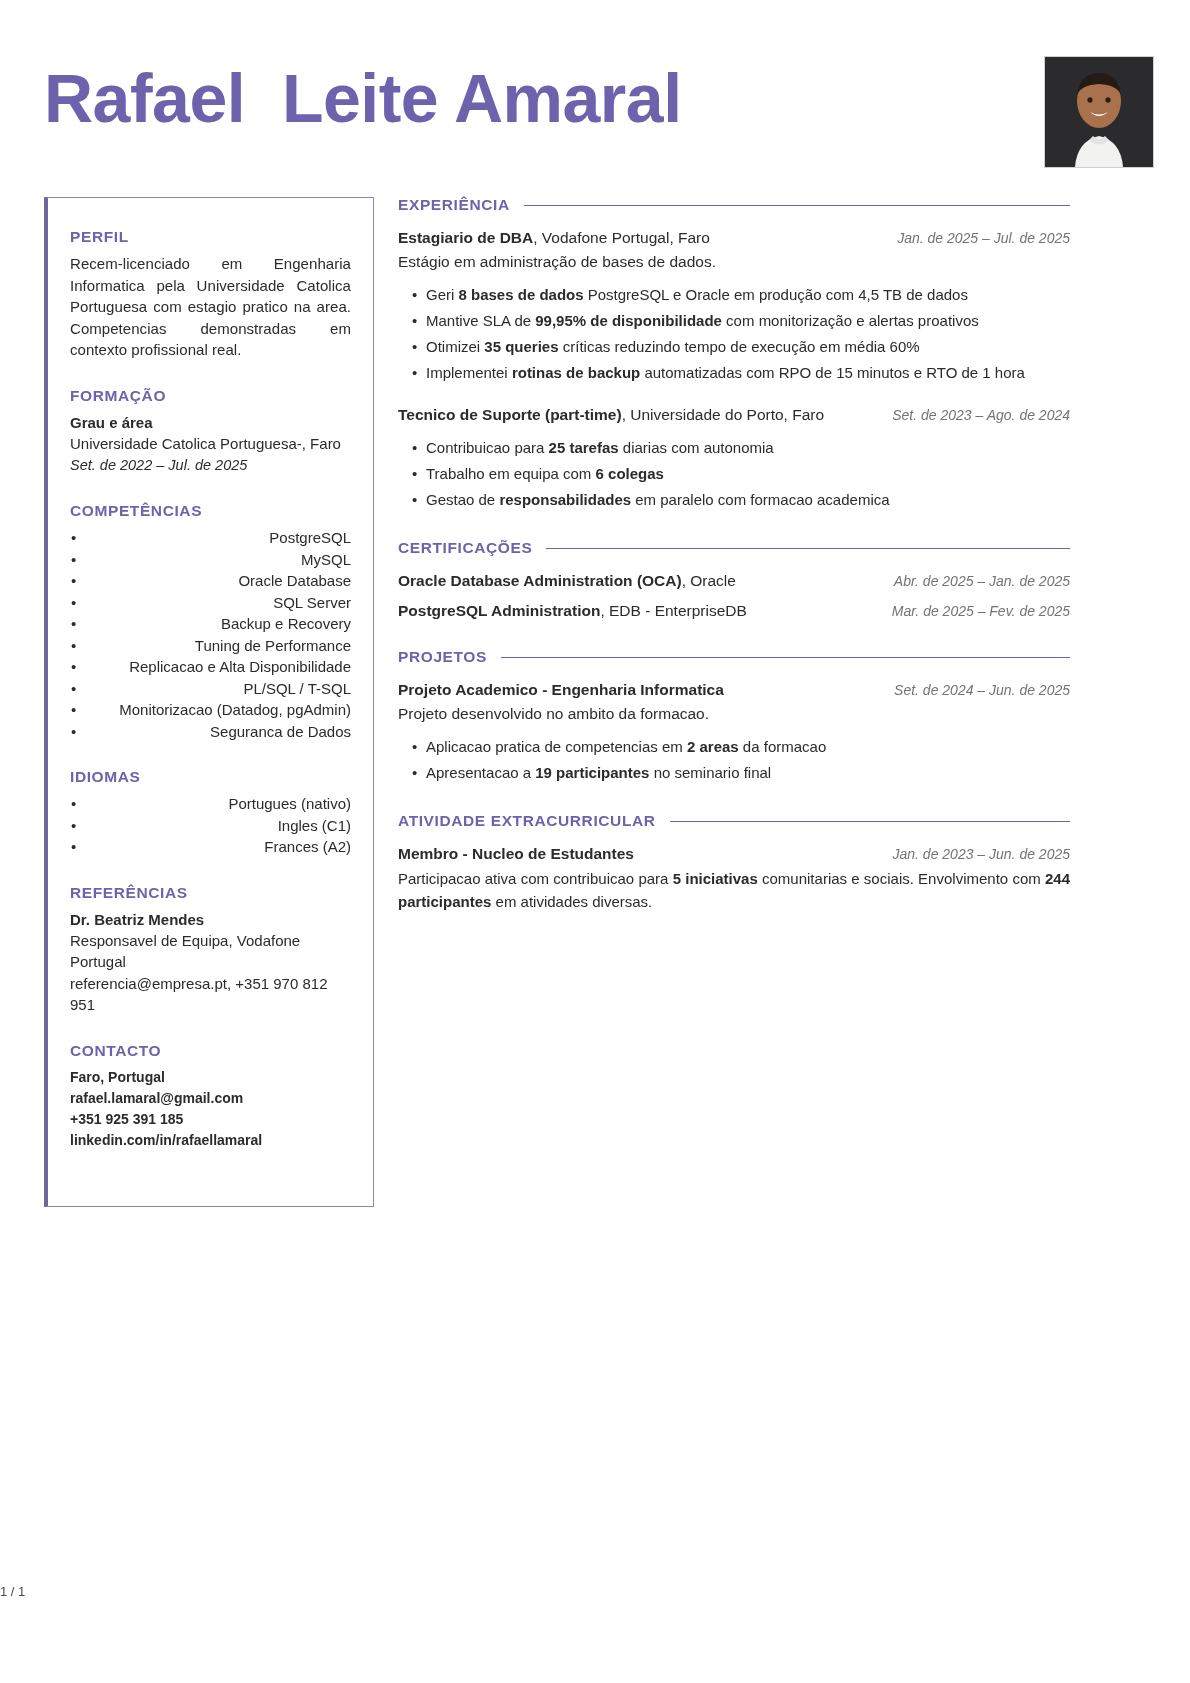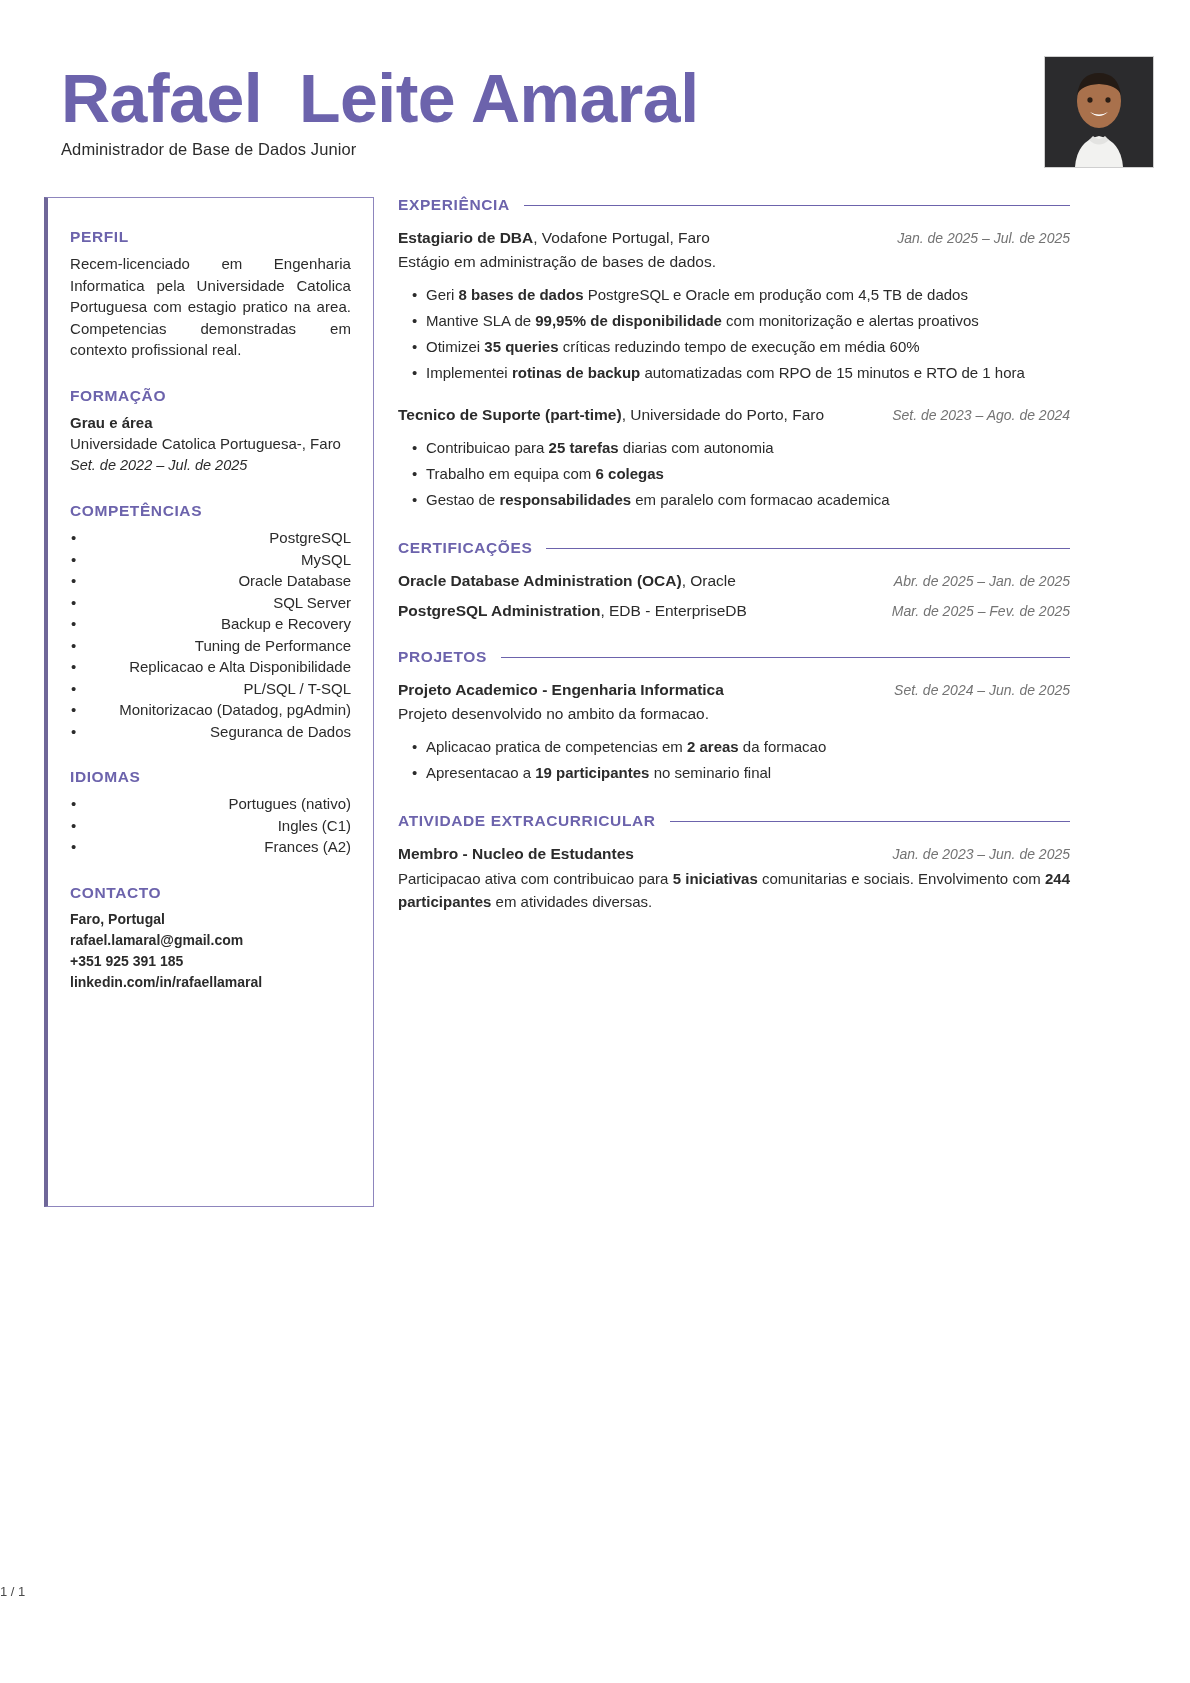--- a/index.html
+++ b/index.html
@@ -15,21 +15,21 @@
     margin: 0 auto;
     box-sizing: border-box;
     font-family: "Liberation Sans", sans-serif;
     color: #2b2b2b;
     overflow: hidden;
   }
 
   
   .header {
     position: absolute;
-    left: 61px;
+    left: 44px;
     top: 62px;
     width: 880px;
   }
   .name {
     font-size: 68px;
     line-height: 72px;
     font-weight: bold;
     color: #6c63ac;
     letter-spacing: -0.5px;
     white-space: pre;
@@ -207,21 +207,20 @@
     color: #4a4a4a;
   }
 </style>
 </head>
 <body>
 
 <div class="page">
 
   <div class="header">
     <div class="name">Rafael  Leite Amaral</div>
-    <div class="job-title">Administrador de Base de Dados Junior</div>
   </div>
 
   <div class="photo">
     <svg viewBox="0 0 108 110" preserveAspectRatio="xMidYMid slice">
       <rect x="0" y="0" width="108" height="110" fill="#2b2b2d"></rect>
       <ellipse cx="54" cy="44" rx="22" ry="27" fill="#a9714c"></ellipse>
       <path d="M32 38 q3 -22 22 -22 q19 0 22 22 q-4 -10 -22 -11 q-18 1 -22 11 z" fill="#241b15"></path>
       <path d="M30 110 q2 -26 24 -31 q22 5 24 31 z" fill="#f2f2f0"></path>
       <path d="M48 79 q6 6 12 0 l4 4 q-10 9 -20 0 z" fill="#e3e3e1"></path>
       <ellipse cx="45" cy="43" rx="2.6" ry="2.8" fill="#2a1d14"></ellipse>
@@ -262,20 +261,26 @@
 
     <div class="side-block">
       <div class="sec-title-side">IDIOMAS</div>
       <ul class="side-list" id="languages-list">
           <li>Portugues (nativo)</li>
           <li>Ingles (C1)</li>
           <li>Frances (A2)</li>
         </ul>
     </div>
 
+    <div class="side-block">
+      <div class="sec-title-side">REFERÊNCIAS</div>
+      <div class="side-strong">Dr. Beatriz Mendes</div>
+      <div class="side-line">Responsavel de Equipa, Vodafone Portugal</div>
+      <div class="side-line">referencia@empresa.pt, +351 970 812 951</div>
+    </div>
 
     <div class="side-block">
       <div class="sec-title-side">CONTACTO</div>
       <div class="contact-line">Faro, Portugal</div>
       <div class="contact-line">rafael.lamaral@gmail.com</div>
       <div class="contact-line">+351 925 391 185</div>
       <div class="contact-line">linkedin.com/in/rafaellamaral</div>
     </div>
 
   </aside>

